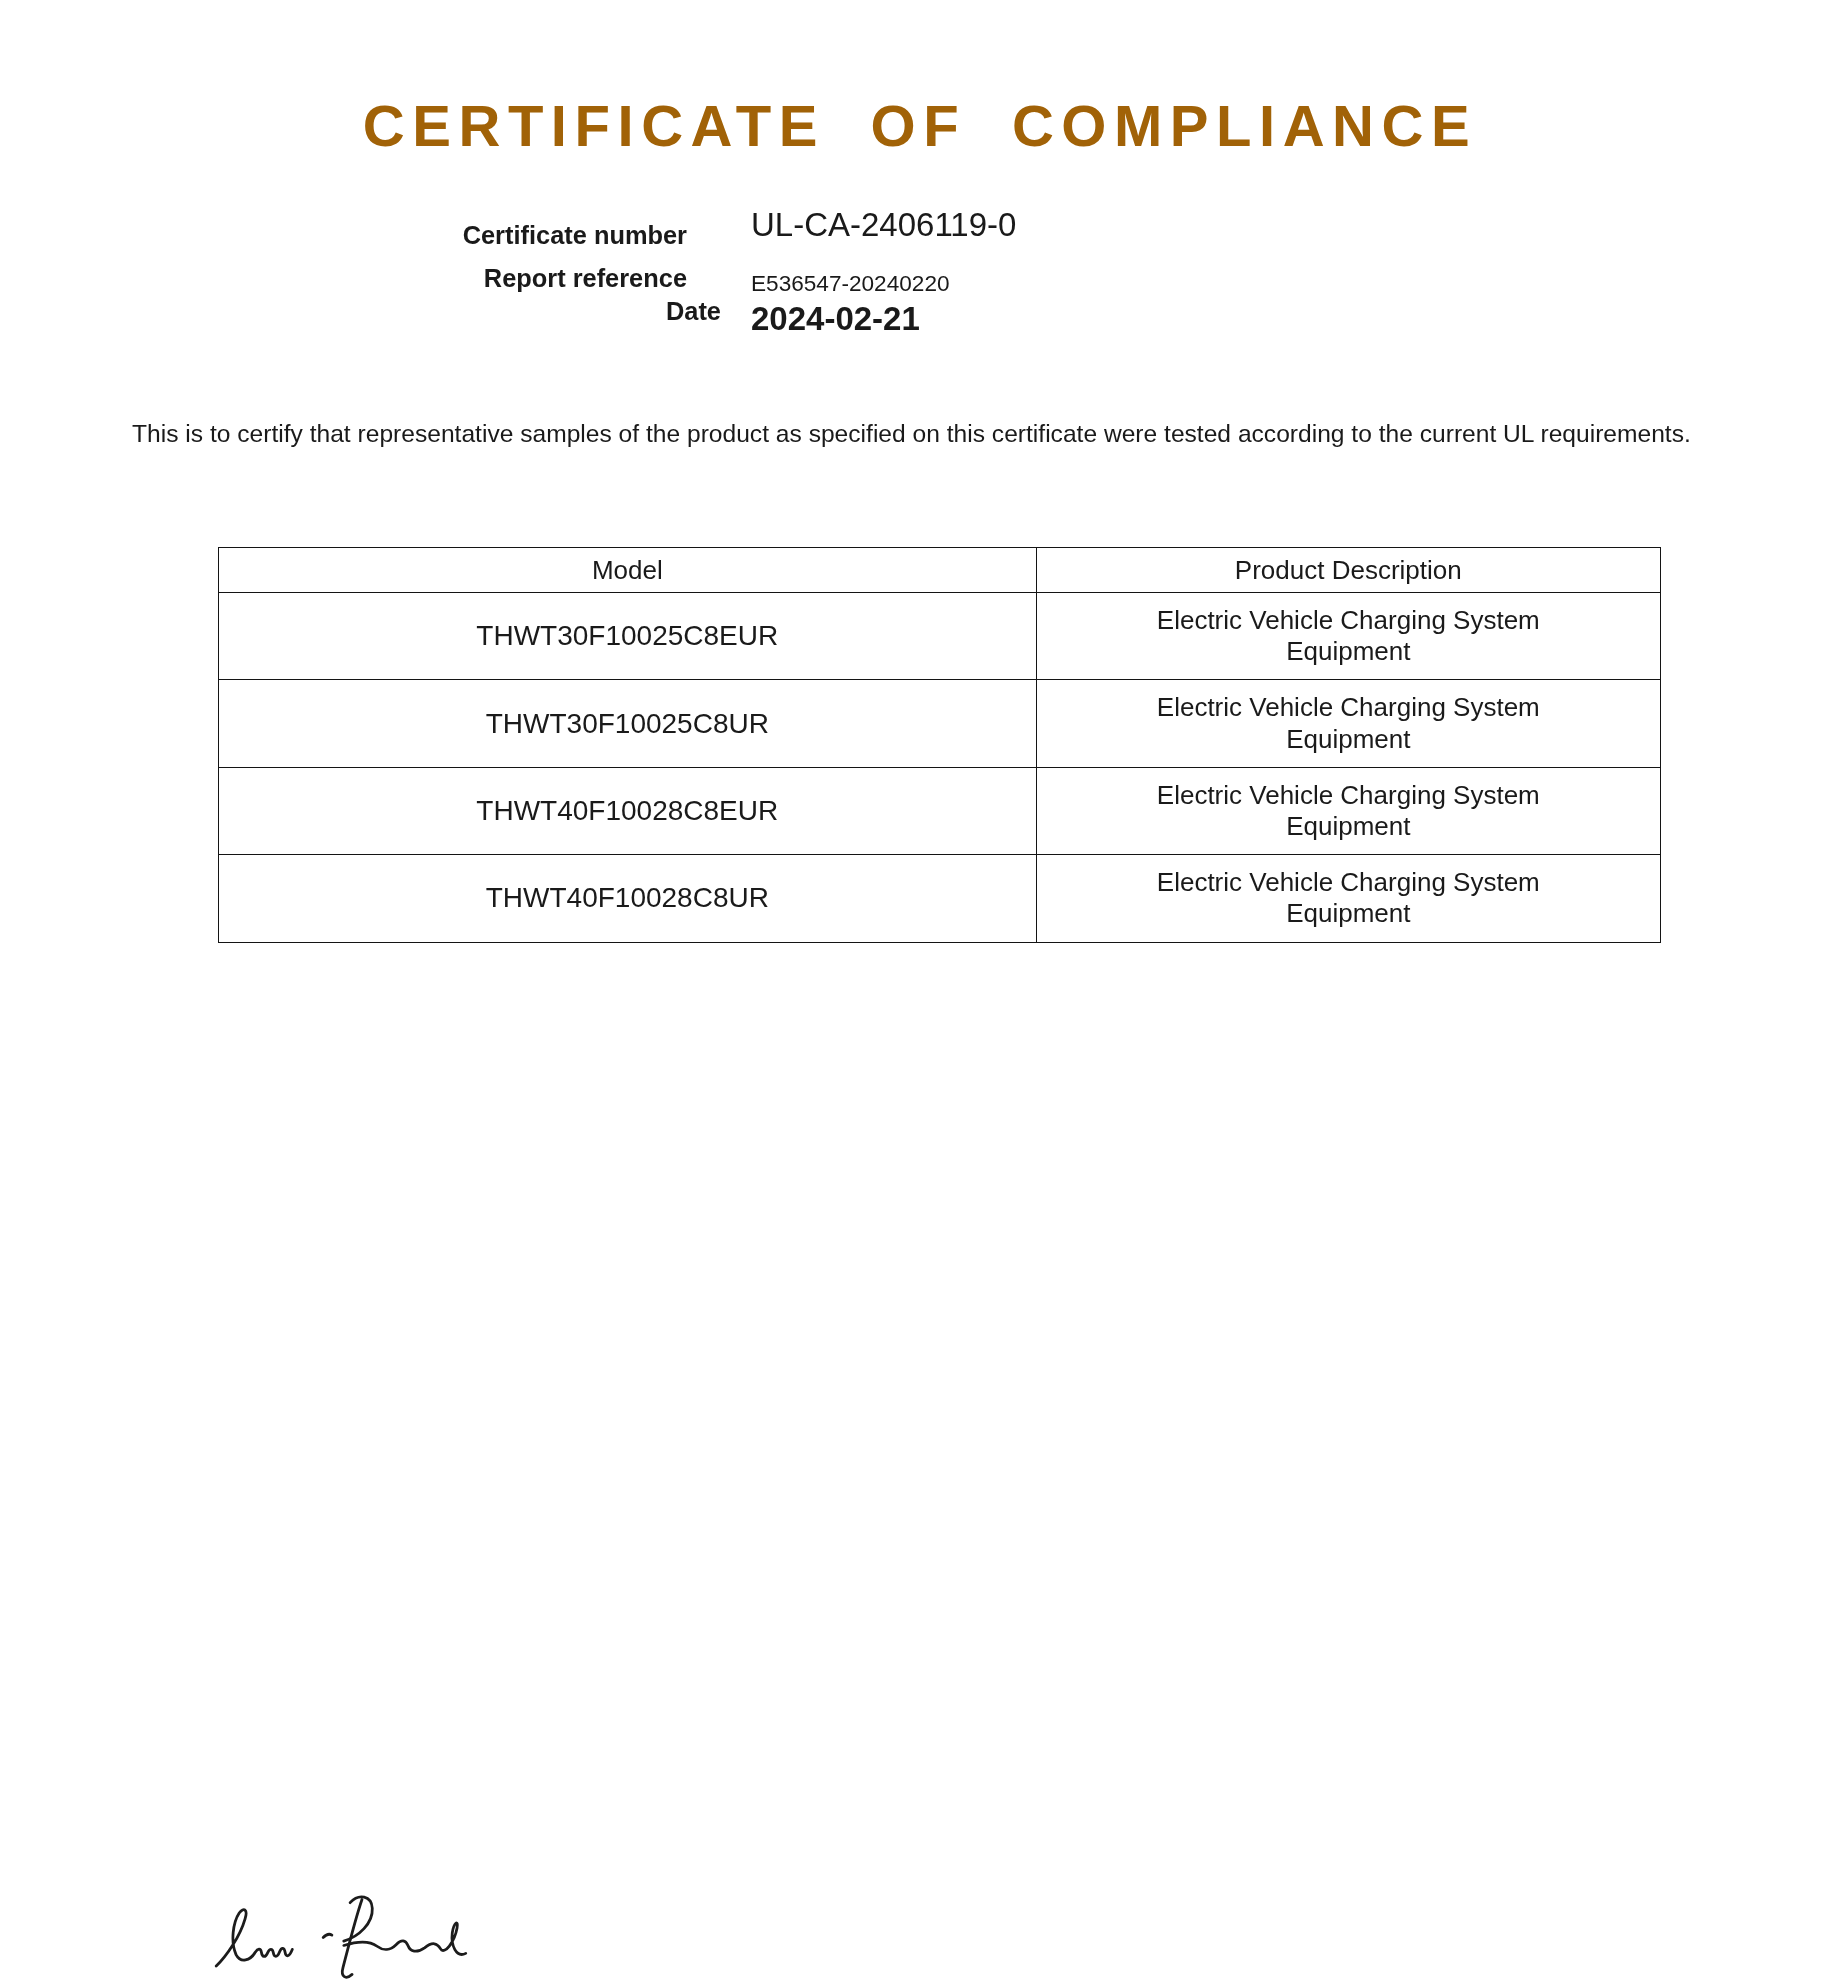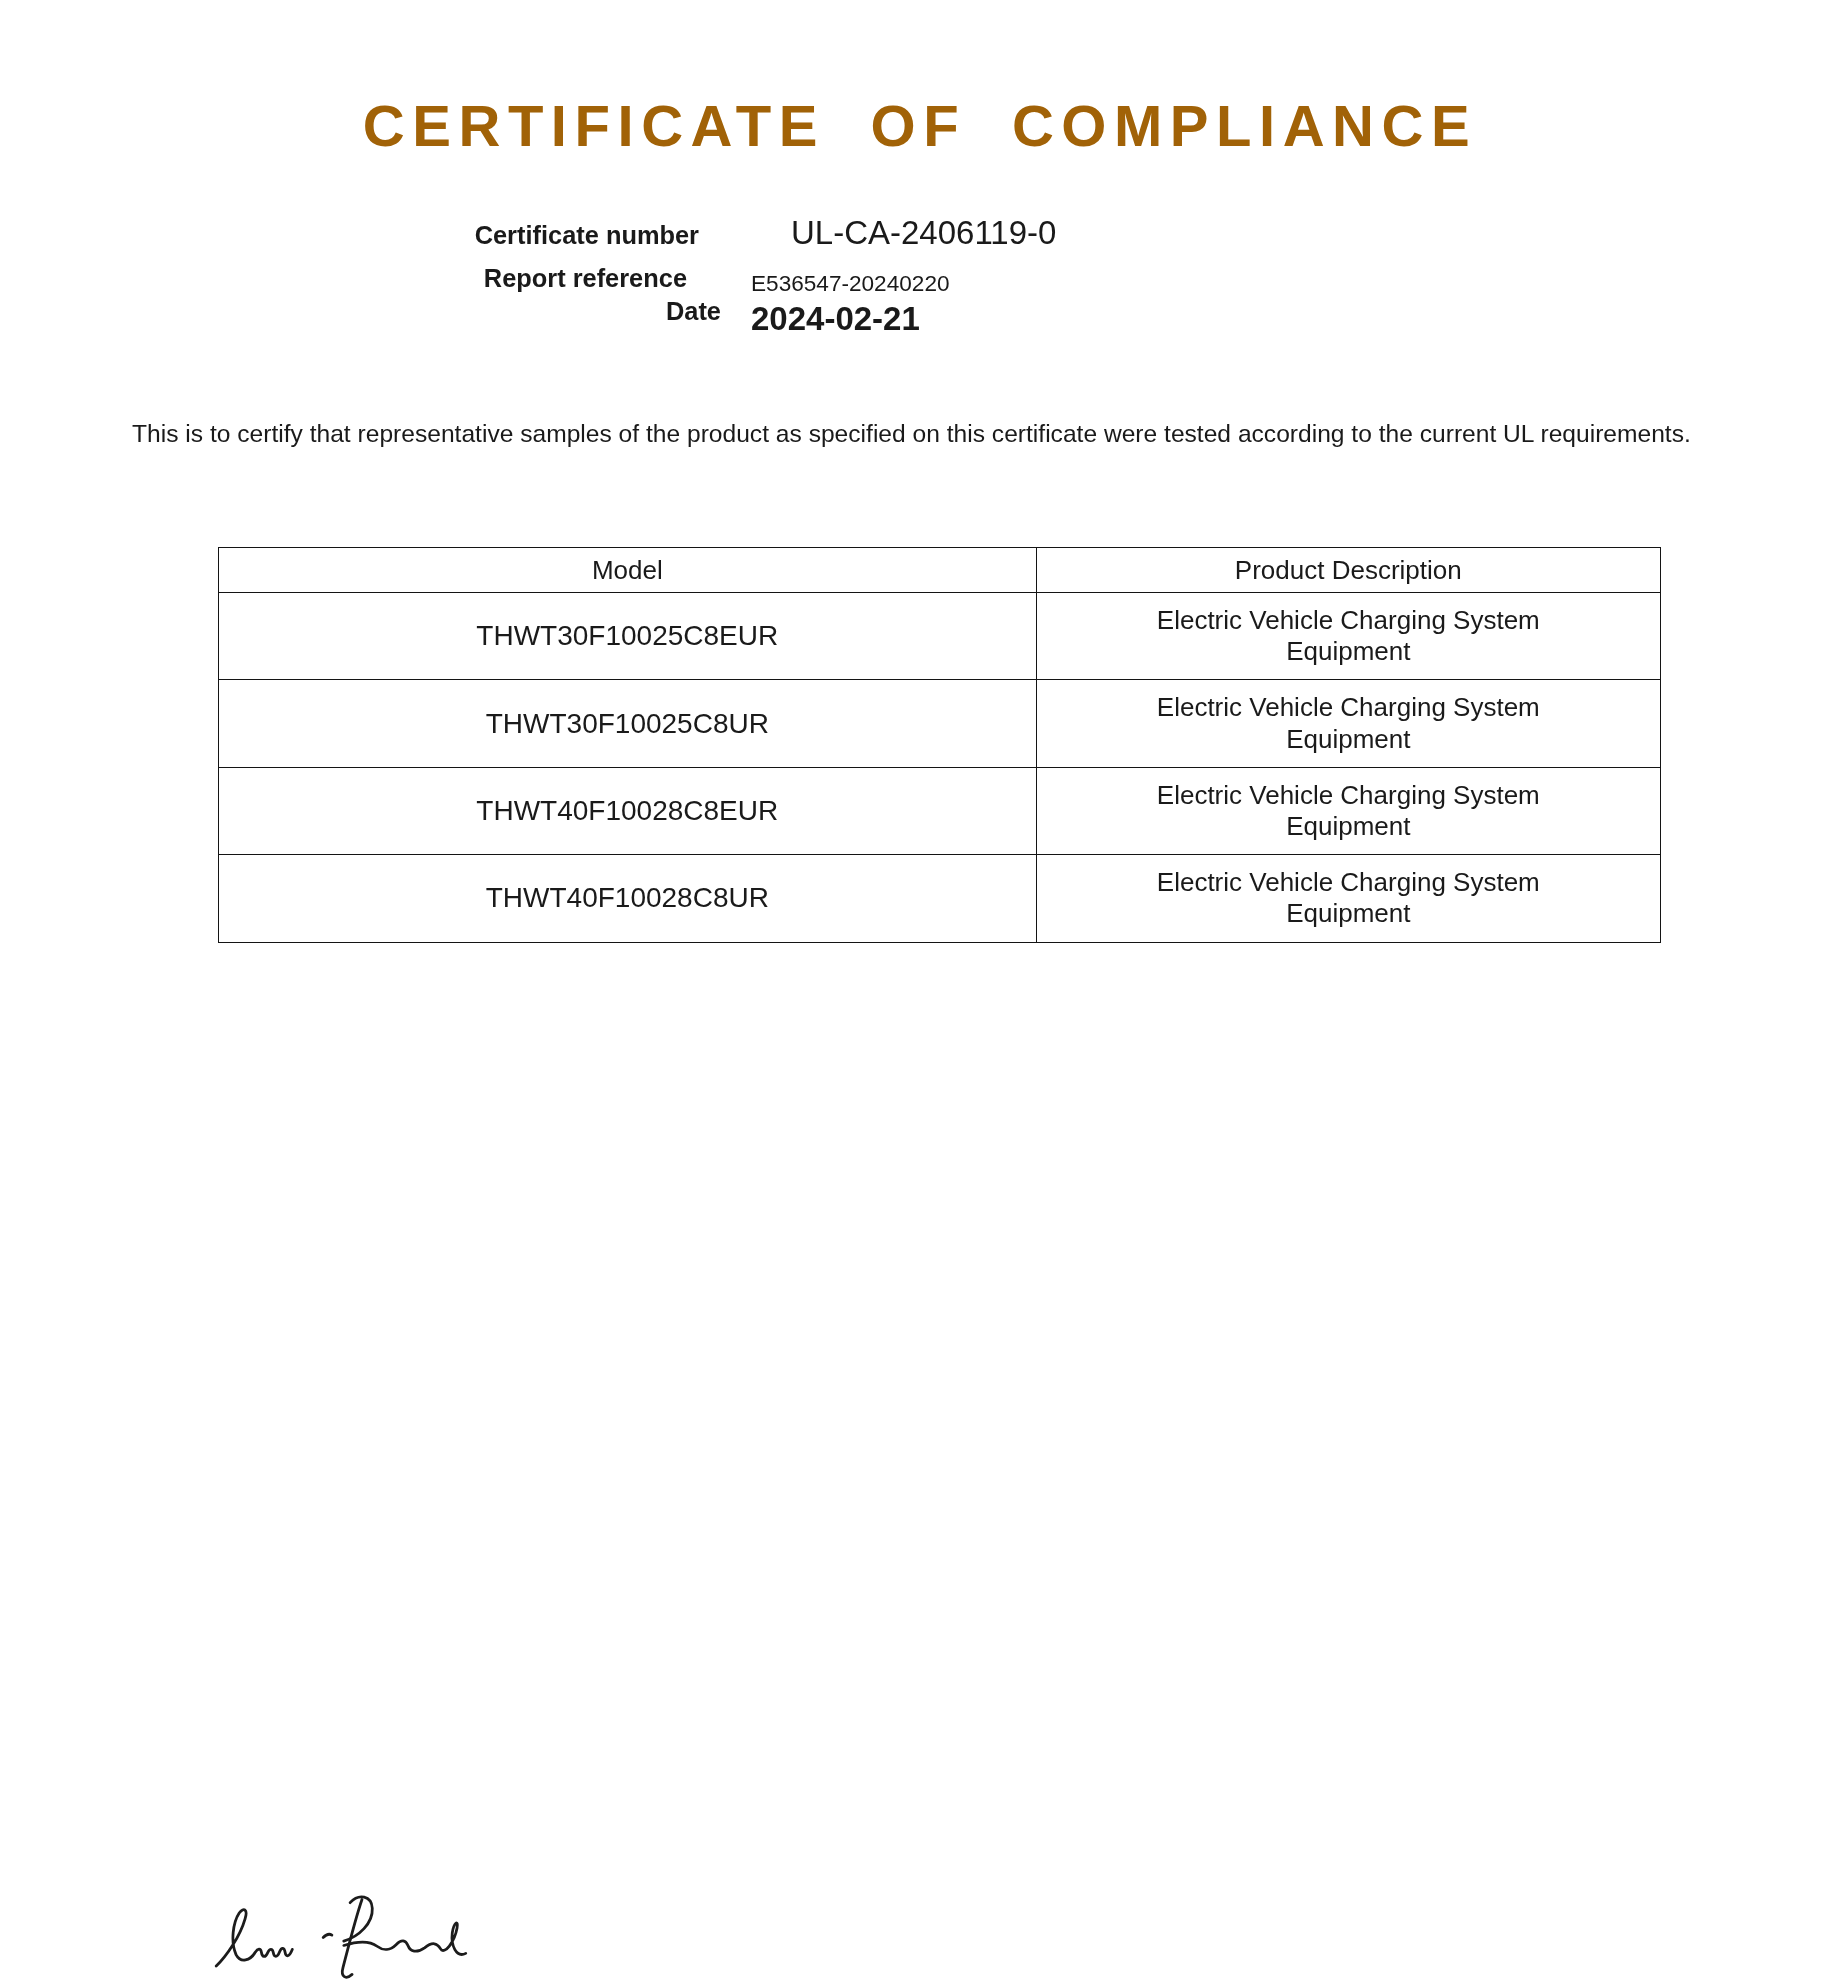--- a/index.html
+++ b/index.html
@@ -82,22 +82,22 @@
     left:204px; top:1890px;
   }
 </style>
 </head>
 <body>
 
 <div class="page">
 
   <div class="doc-title">CERTIFICATE OF COMPLIANCE</div>
 
-  <div class="meta-label" style="top:221px;padding-left:12px;">Certificate number</div>
-  <div class="meta-value v-large" style="top:214px;margin-left:40px;">UL-CA-2406119-0</div>
+  <div class="meta-label" style="top:221px;">Certificate number</div>
+  <div class="meta-value v-large" style="top:206px;">UL-CA-2406119-0</div>
 
   <div class="meta-label" style="top:264px;">Report reference</div>
   <div class="meta-value v-small" style="top:271px;">E536547-20240220</div>
 
   <div class="meta-label" style="top:297px;margin-left:34px;">Date</div>
   <div class="meta-value v-large" style="top:300px;font-weight:bold;">2024-02-21</div>
 
   <div class="intro">This is to certify that representative samples of the product as specified on this certificate were tested according to the current UL requirements.</div>
 
   <table class="models-table">

